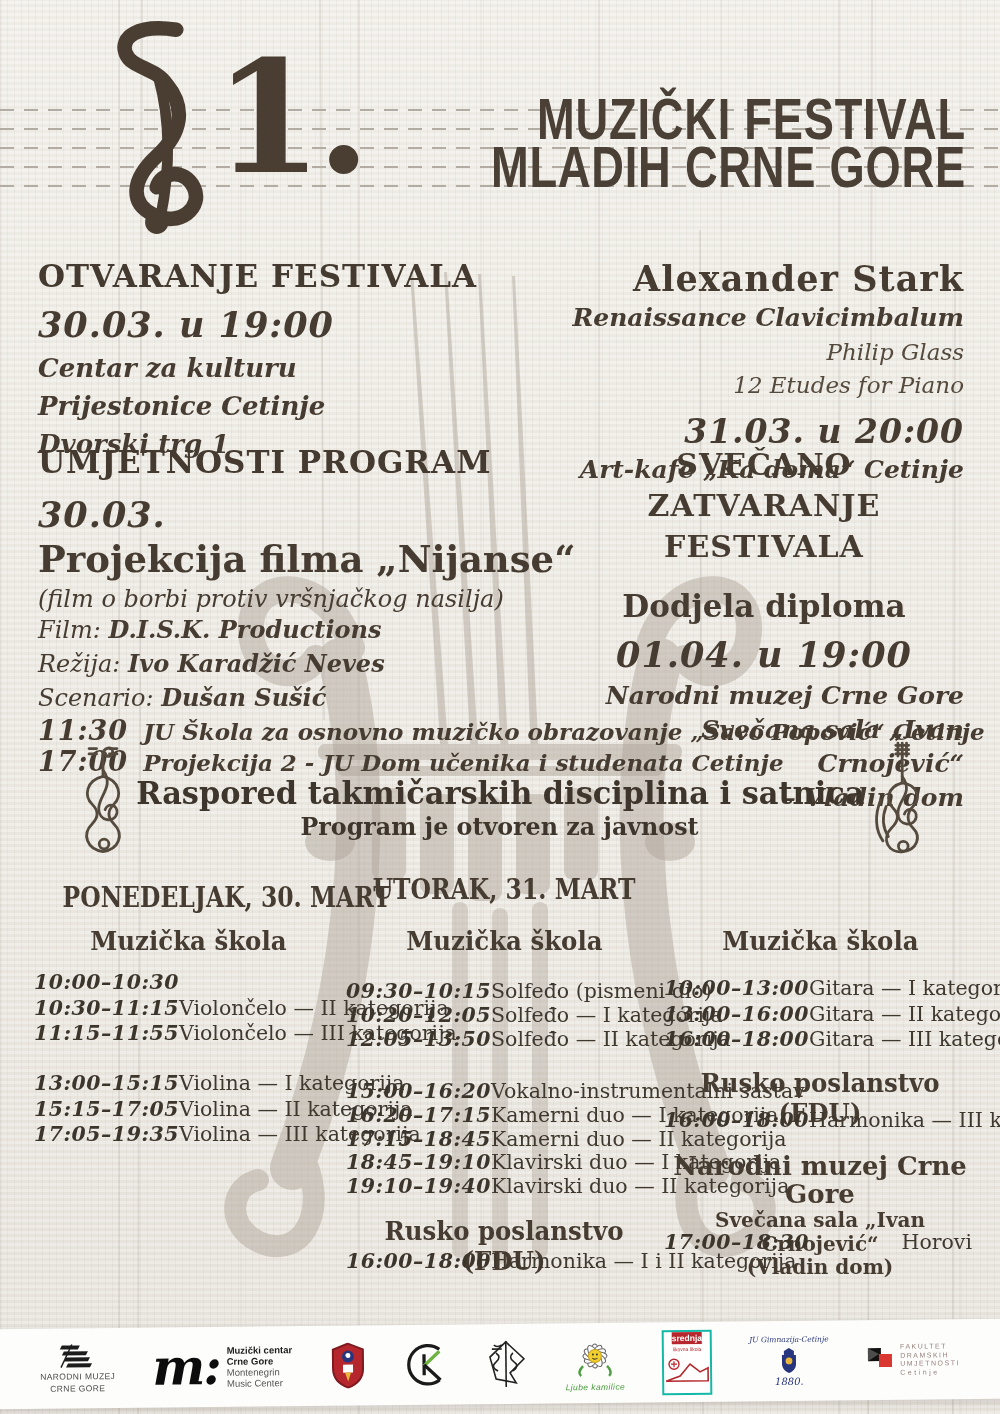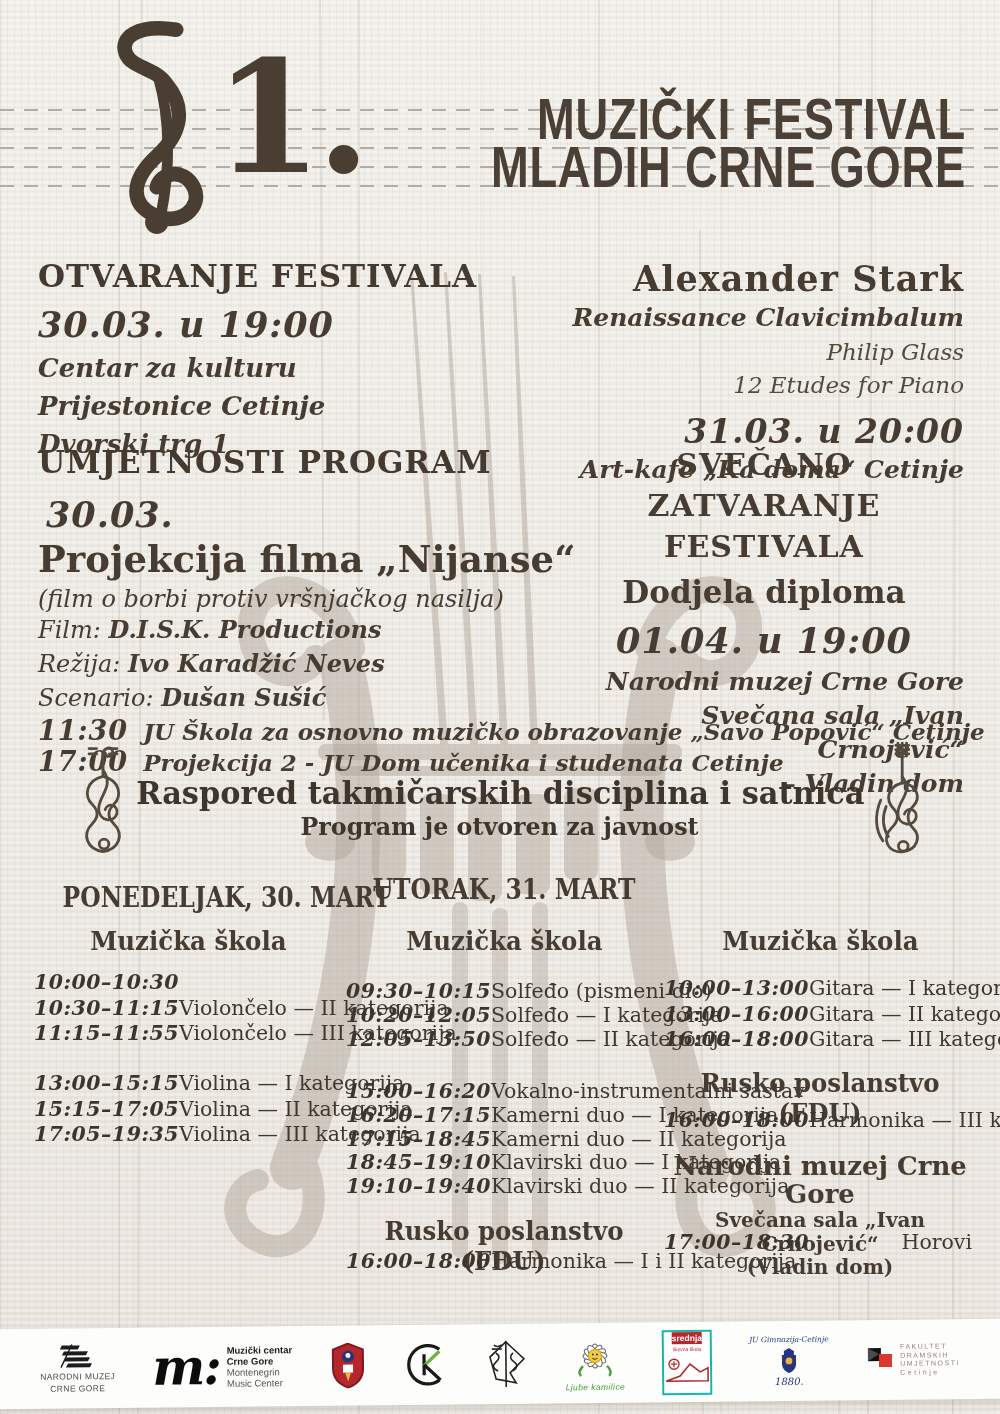--- a/index.html
+++ b/index.html
@@ -39,34 +39,34 @@
   .venue-it { font-size:26px; font-weight:700; font-style:italic; line-height:38px; margin-top:4px; }
 
   #guest { right:36px; top:258px; text-align:right; }
   .guest-name { font-size:35px; font-weight:700; letter-spacing:1px; }
   .guest-instr { font-size:25px; font-weight:700; font-style:italic; margin-top:4px; }
   .guest-prog { font-size:23px; font-style:italic; line-height:33px; margin-top:4px; color:#554a3e; }
   .guest-dt { font-size:33px; font-weight:700; font-style:italic; letter-spacing:1px; margin-top:10px; }
   .guest-venue { font-size:25px; font-weight:700; font-style:italic; margin-top:4px; }
 
   #revue { left:38px; top:444px; width:690px; }
-  .rev-date { font-size:35px; font-weight:700; font-style:italic; letter-spacing:1px; margin-top:14px;margin-left:8px; }
+  .rev-date { font-size:35px; font-weight:700; font-style:italic; letter-spacing:1px; margin-top:14px; }
   .film-title { font-size:37px; font-weight:700; margin-top:2px; }
   .film-note { font-size:24px; font-style:italic; margin-top:4px; }
   .credit { font-size:24px; line-height:33px; }
   .credit .lab { font-style:italic; }
   .credit .val { font-style:italic; font-weight:700; }
   .screening { white-space:nowrap; }
   .screening:first-of-type { margin-top:17px; }
   .scr-time { font-weight:700; font-size:27px; font-style:italic; letter-spacing:1px; }
   .scr-text { font-style:italic; font-weight:700; font-size:23px; margin-left:10px; }
 
   #closing { right:36px; top:444px; width:400px; text-align:center; }
   .close-title { font-size:30px; font-weight:700; letter-spacing:1px; line-height:41px; }
-  .close-sub { font-size:31px; font-weight:700; margin-top:7px; }
+  .close-sub { font-size:31px; font-weight:700; margin-top:21px; }
   .close-dt { font-size:35px; font-weight:700; font-style:italic; letter-spacing:1px; margin-top:10px; }
   .close-venue { font-size:25px; font-weight:700; font-style:italic; line-height:34px; margin-top:4px; text-align:right; }
 
   
   #banner { left:0; width:100%; top:774px; text-align:center; }
   .banner-title { display:inline-block; font-size:32px; font-weight:700; color:#3e362c; transform:scaleX(.95); white-space:nowrap; }
   .banner-sub { display:block; }
   .banner-sub span { display:inline-block; font-size:25px; font-weight:700; color:#3e362c; transform:scaleX(.95); }
   .side-icon { position:absolute; z-index:2; }
 

